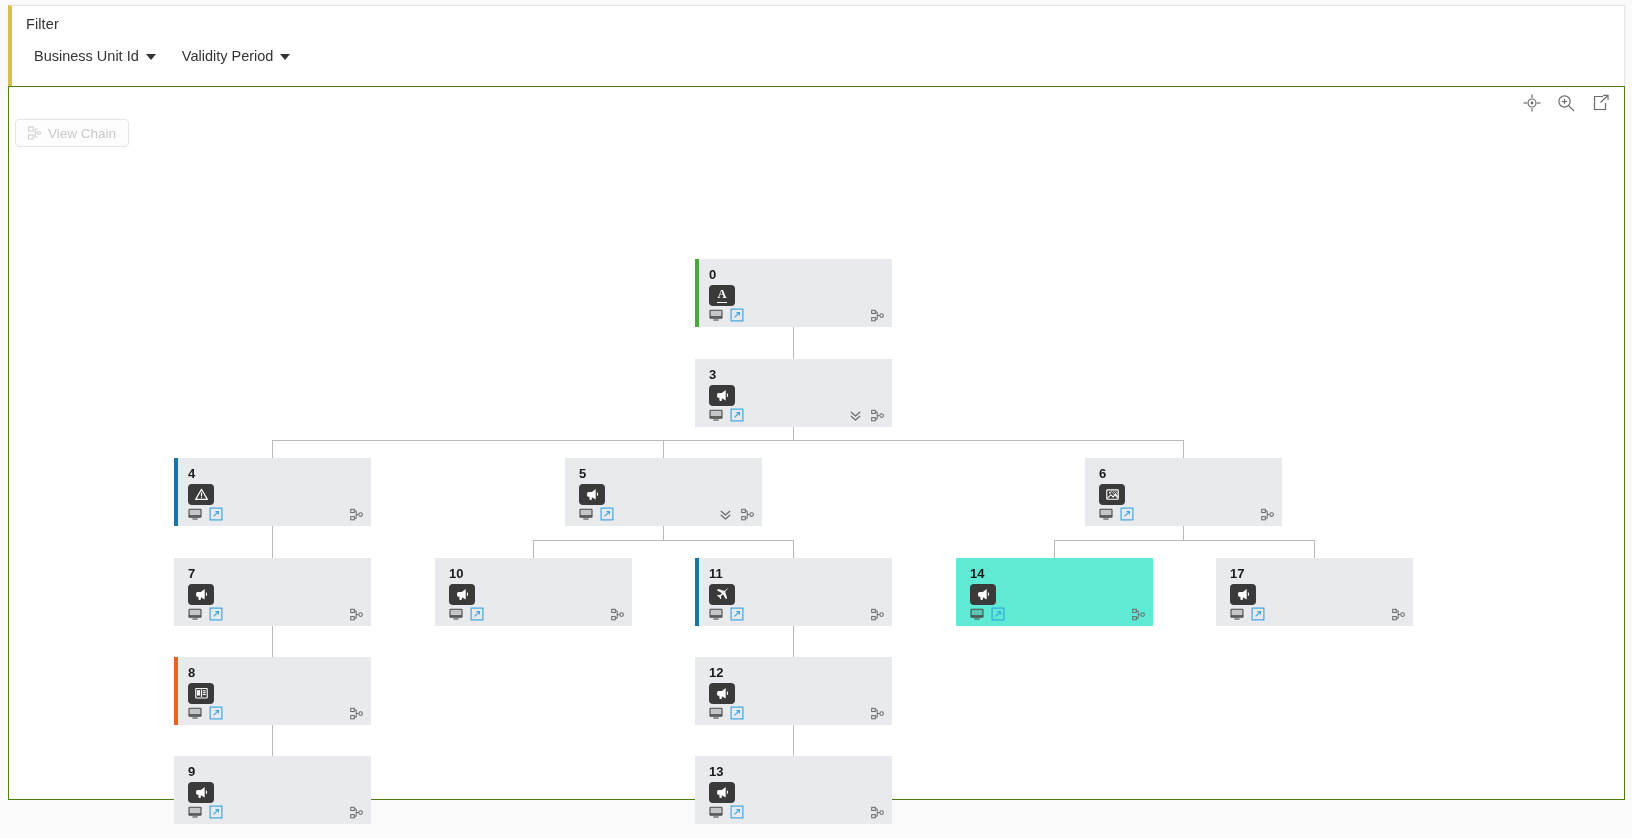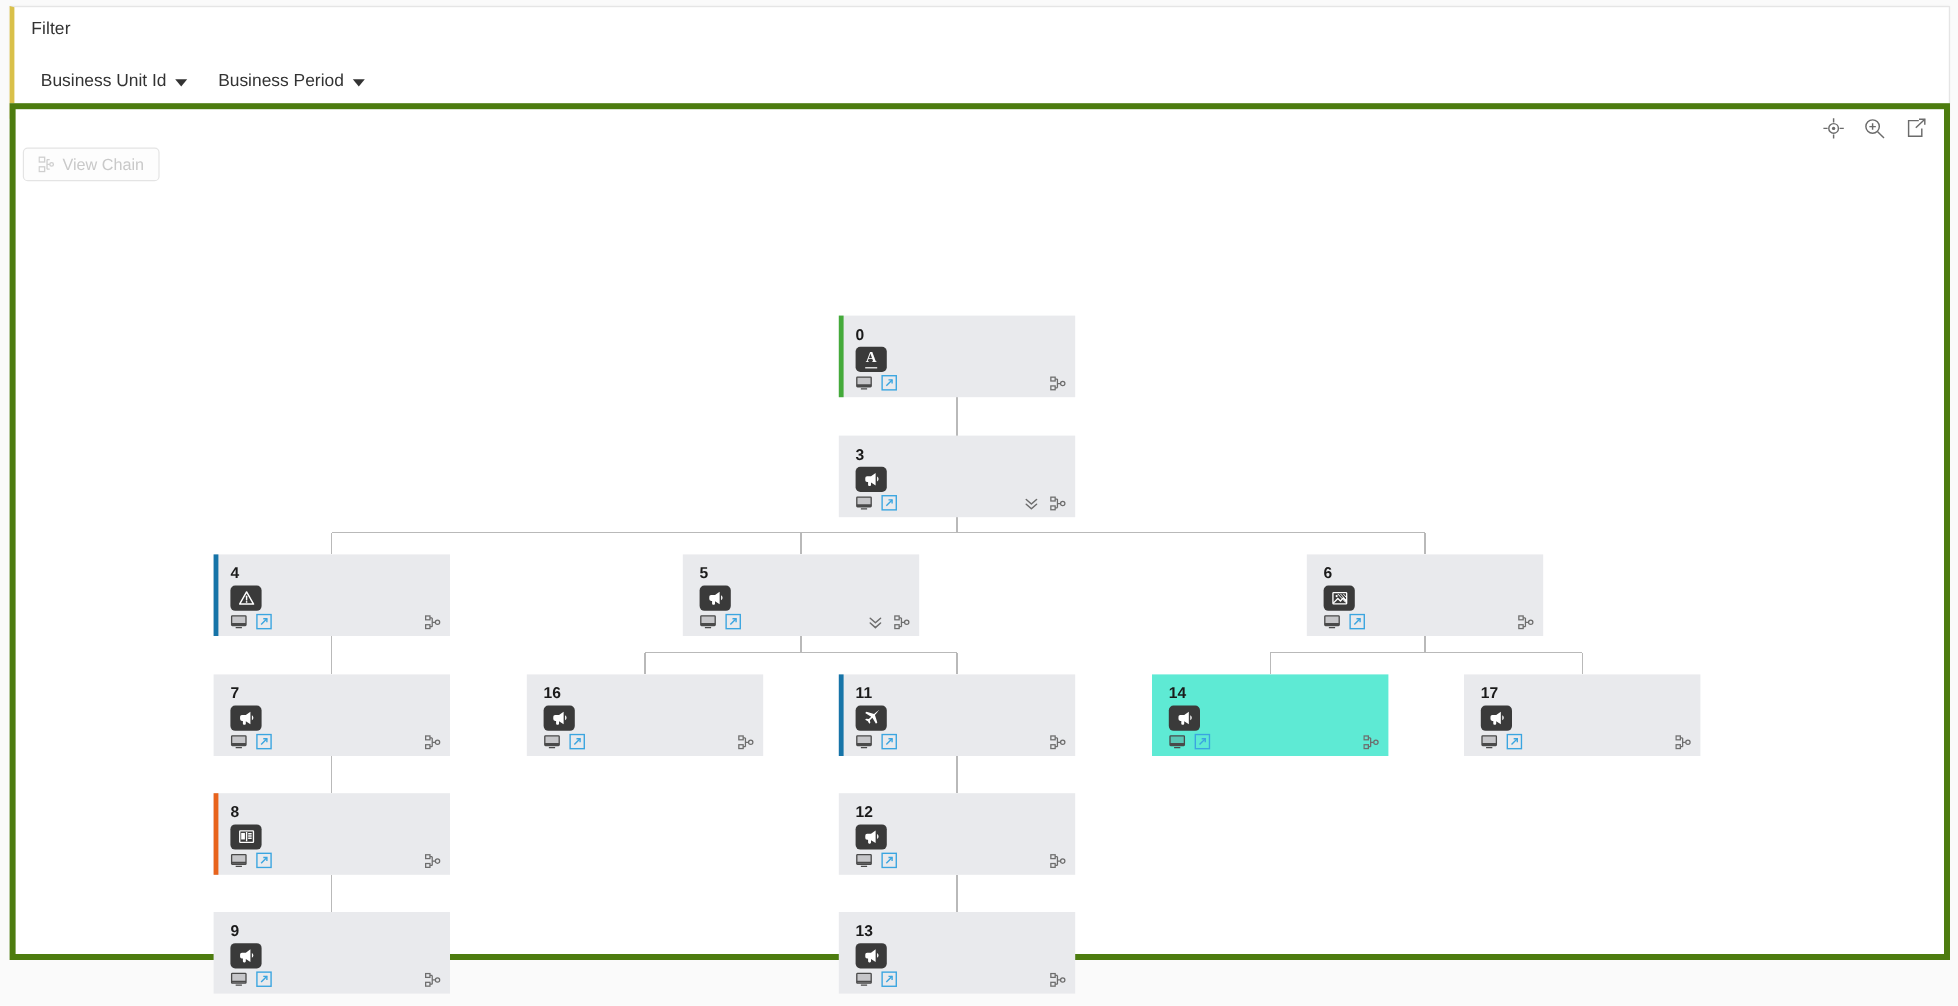--- a/index.html
+++ b/index.html
@@ -17,39 +17,39 @@
     width: 1617px; height: 94px;
     background: #ffffff;
     border: 1px solid #e5e5e5;
     border-left: 4px solid #d9c04a;
     box-shadow: 0 0 2px rgba(0,0,0,0.06);
   }
   .filter-title {
     position: absolute; left: 14px; top: 10px;
     font-size: 14.5px; color: #333; letter-spacing: .1px;
   }
-  .filter-chips { position: absolute; left: 20px; top: 40px; display: flex; gap: 22px; margin-top: 12px; }
+  .filter-chips { position: absolute; left: 20px; top: 40px; display: flex; gap: 22px; }
   .chip {
     display: flex; align-items: center; gap: 7px;
     font-size: 14.5px; color: #333; cursor: pointer; padding: 2px 2px;
   }
   .caret {
     width: 0; height: 0;
     border-left: 5px solid transparent;
     border-right: 5px solid transparent;
     border-top: 6px solid #333;
     margin-top: 2px;
   }
 
   
   .canvas {
     position: absolute; left: 8px; top: 86px;
     width: 1617px; height: 714px;
     background: #ffffff;
-    border: 5px solid #4d7c0f;
+    border: 1px solid #4d7c0f;
   }
 
   .toolbar {
     position: absolute; right: 14px; top: 6px;
     display: flex; gap: 14px; align-items: center;
   }
   .tool-icon { width: 20px; height: 20px; cursor: pointer; color: #6b6b6b; display:block; }
   .tool-icon svg { display:block; }
 
   .view-chain-btn {
@@ -108,21 +108,21 @@
 <div class="app">
 
   <div class="filter-bar">
     <div class="filter-title">Filter</div>
     <div class="filter-chips">
       <div class="chip">
         <span>Business Unit Id</span>
         <span class="caret"></span>
       </div>
       <div class="chip">
-        <span>Business Period</span>
+        <span>Validity Period</span>
         <span class="caret"></span>
       </div>
     </div>
   </div>
 
   <div class="canvas">
 
     <div class="toolbar">
       <span class="tool-icon">
         <svg viewBox="0 0 20 20" width="20" height="20" fill="none" stroke="currentColor" stroke-width="1.2">
@@ -391,21 +391,21 @@
                 <rect x="0.7" y="8.6" width="3.6" height="3.2"></rect>
                 <line x1="6.2" y1="2.9" x2="6.2" y2="10.2"></line>
                 <line x1="4.3" y1="2.9" x2="6.2" y2="2.9"></line>
                 <line x1="4.3" y1="10.2" x2="6.2" y2="10.2"></line>
                 <line x1="6.2" y1="6.6" x2="8.6" y2="6.6"></line>
                 <circle cx="10.6" cy="6.6" r="1.8"></circle>
               </svg></span>
           </div>
         </div>
         <div class="node" style="left: 426px; top: 471px; border-left-color: transparent; background: rgb(233, 234, 237);">
-          <div class="node-label">16</div>
+          <div class="node-label">10</div>
           <div class="badge" style="background: rgb(58, 58, 58);">
             <svg viewBox="0 0 16 16" width="15" height="15" fill="currentColor">
               <path d="M11.4 2.2v11.2l-4.1-2.6v2.1a1 1 0 0 1-1 1h-.6a1 1 0 0 1-1-1v-2.5h-.9A1.6 1.6 0 0 1 2.2 8.8V6.8A1.6 1.6 0 0 1 3.8 5.2h3.5zM12.7 5.4c.8.5 1.3 1.3 1.3 2.2s-.5 1.7-1.3 2.2z"></path>
             </svg>
           </div>
           <div class="node-footer">
             <span class="ic ic-mon"><svg viewBox="0 0 14 14" width="14" height="14" fill="none" stroke="currentColor" stroke-width="1.1">
                 <rect x="1" y="2.2" width="12" height="8.1" rx="0.6" fill="currentColor" fill-opacity="0.22"></rect>
                 <line x1="1" y1="9" x2="13" y2="9" stroke-width="1.6"></line>
                 <line x1="4.4" y1="12" x2="9.6" y2="12"></line>

